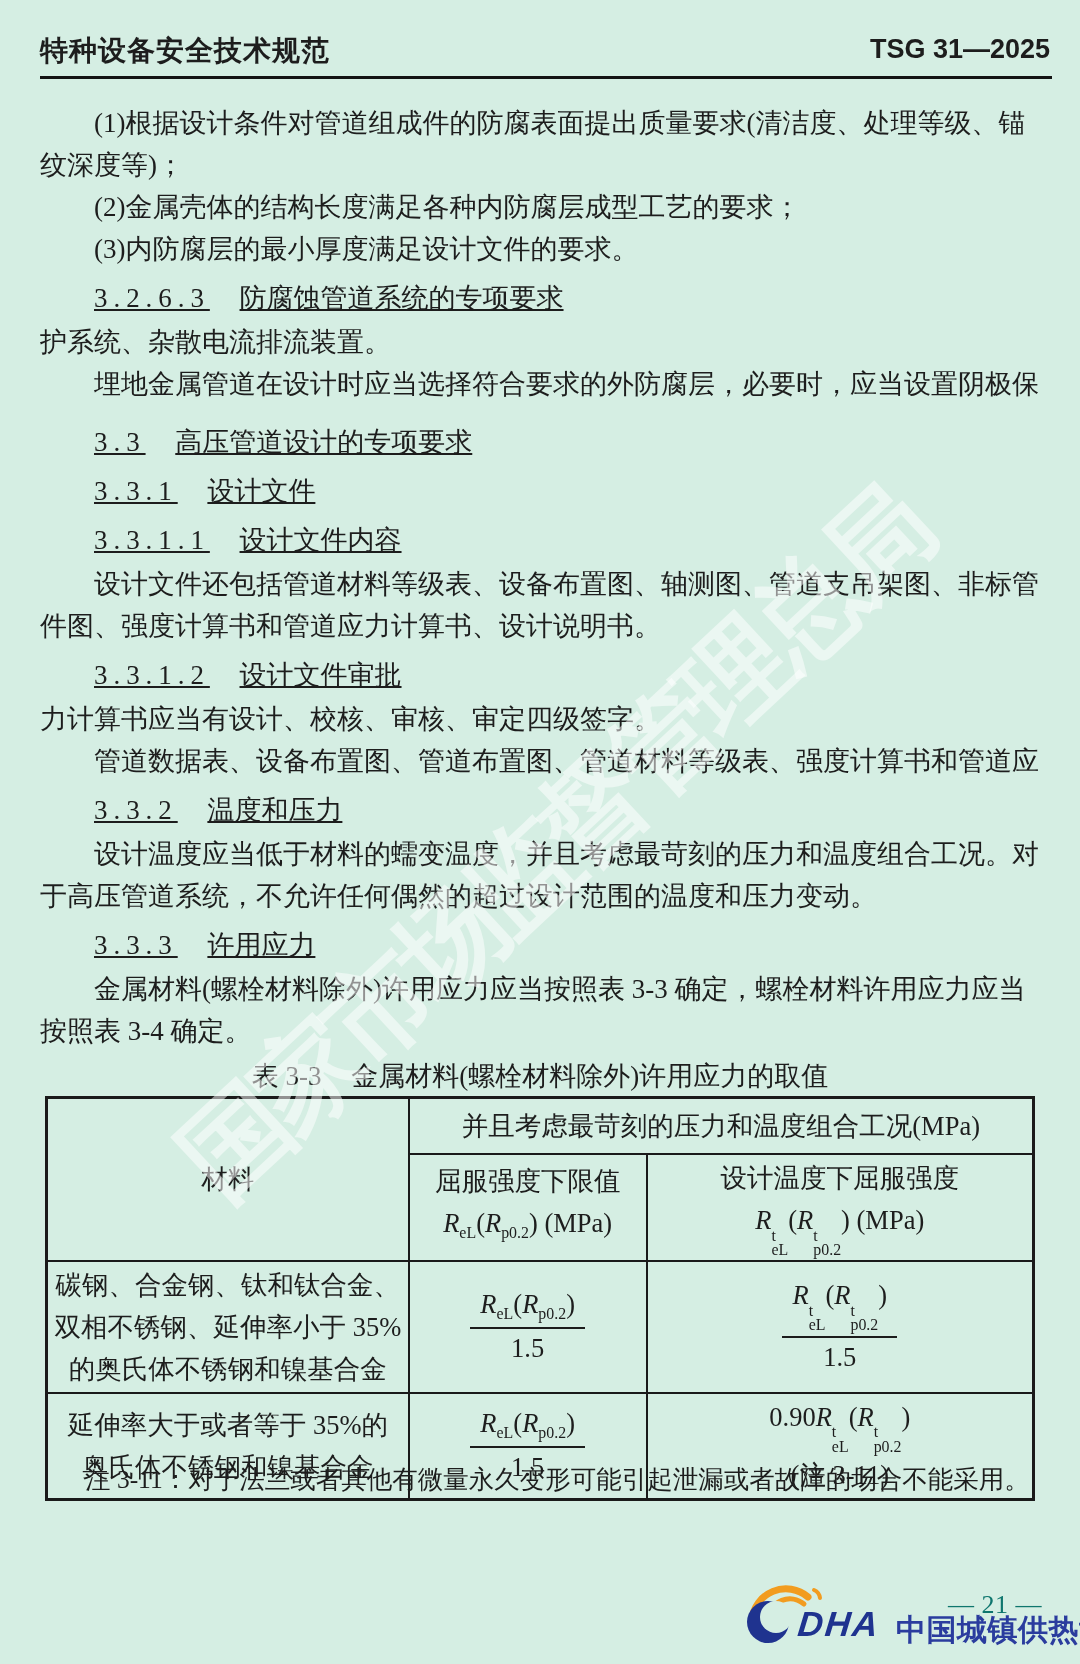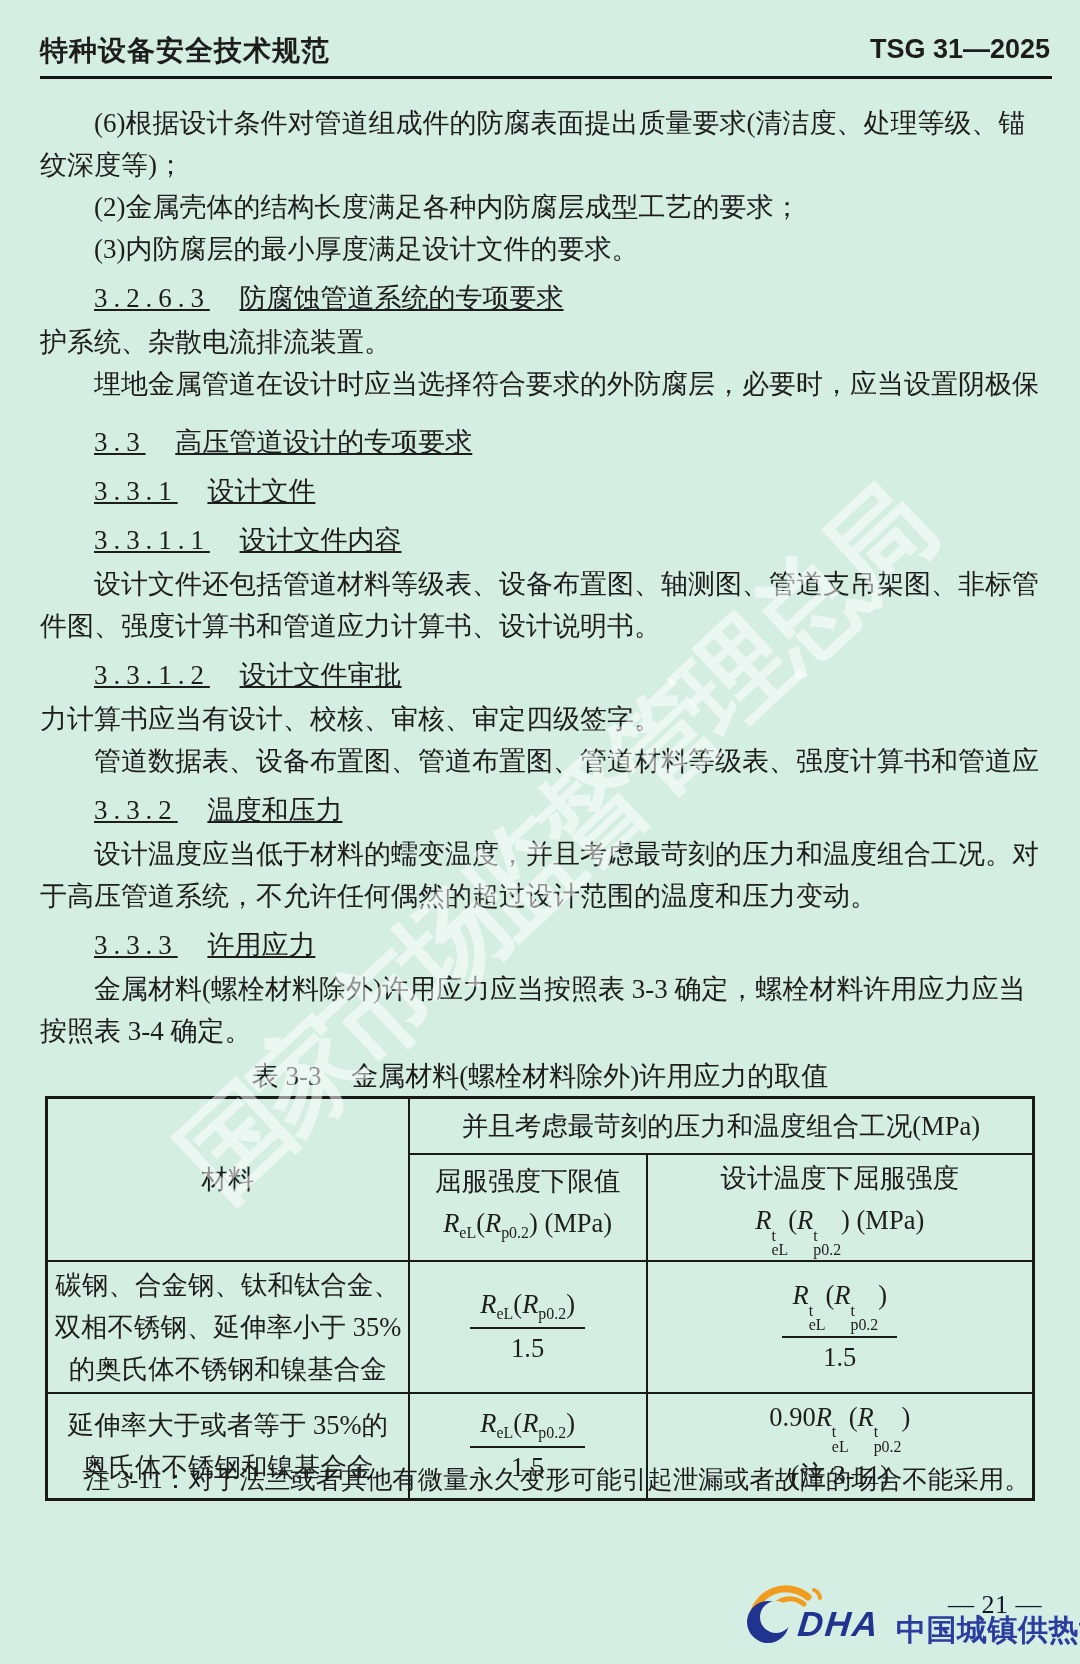--- a/index.html
+++ b/index.html
@@ -80,21 +80,21 @@
     position:absolute; left:555px; top:845px;
     transform:translate(-50%,-50%) rotate(-43deg);
     font-family:"Liberation Sans","DejaVu Sans",sans-serif;
     font-weight:700; font-size:106px; letter-spacing:-0.08em;
     color:rgba(255,255,255,0.52);
     white-space:nowrap; z-index:6; pointer-events:none;
   }
   
   .pagenum {
     position:absolute; left:948px; top:1590px; z-index:3;
-    font-size:26px; color:#0f172a; letter-spacing:0.02em;
+    font-size:26px; color:#0f766e; letter-spacing:0.02em;
   }
   .logo { position:absolute; left:738px; top:1580px; height:64px; }
   .logo-mark { position:absolute; left:0; top:0; }
   .dha {
     position:absolute; left:60px; top:24px;
     font-family:"Liberation Sans","DejaVu Sans",sans-serif;
     font-weight:700; font-style:italic; font-size:35px;
     color:#1f338f; letter-spacing:2px; transform:skewX(-6deg);
   }
   .org {
@@ -107,21 +107,21 @@
 </head>
 <body>
 
 <div class="page">
 
   <div class="hdr-left">特种设备安全技术规范</div>
   <div class="hdr-right">TSG 31—2025</div>
   <div class="hdr-rule"></div>
 
   <div class="content">
-    <div class="line ind">(6)根据设计条件对管道组成件的防腐表面提出质量要求(清洁度、处理等级、锚</div>
+    <div class="line ind">(1)根据设计条件对管道组成件的防腐表面提出质量要求(清洁度、处理等级、锚</div>
     <div class="line">纹深度等)；</div>
     <div class="line ind">(2)金属壳体的结构长度满足各种内防腐层成型工艺的要求；</div>
     <div class="line ind">(3)内防腐层的最小厚度满足设计文件的要求。</div>
     <div class="line heading h-minor">
       <span class="hnum">3.2.6.3</span><span class="htitle">防腐蚀管道系统的专项要求</span>
     </div>
     <div class="line">护系统、杂散电流排流装置。</div>
     <div class="line ind">埋地金属管道在设计时应当选择符合要求的外防腐层，必要时，应当设置阴极保</div>
     <div class="line heading h-major">
       <span class="hnum">3.3</span><span class="htitle">高压管道设计的专项要求</span>

